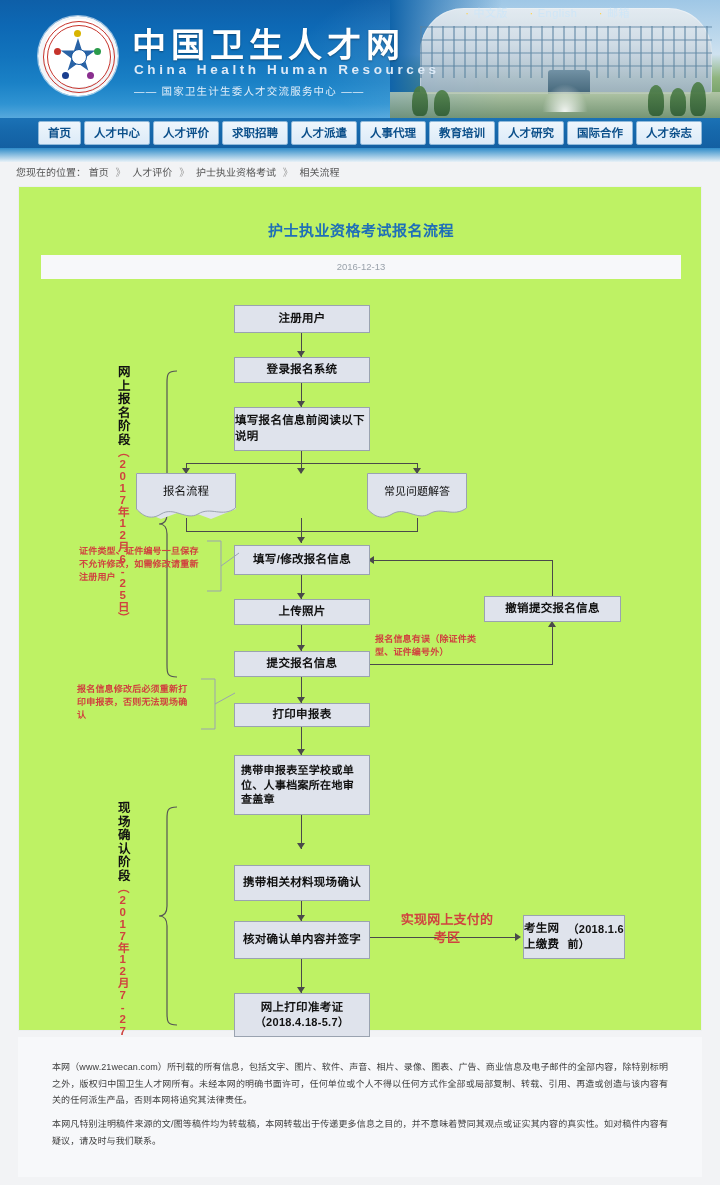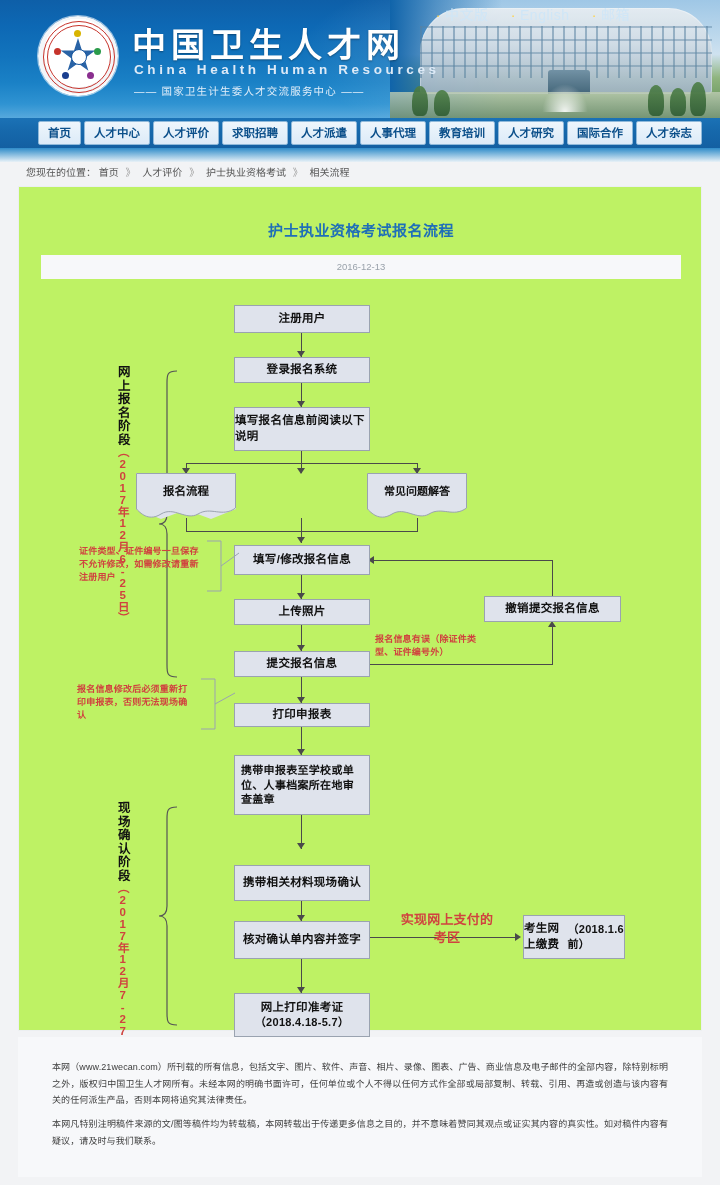--- a/index.html
+++ b/index.html
@@ -50,21 +50,21 @@
   .fountain{
     position:absolute;right:132px;bottom:6px;width:46px;height:28px;
     background:radial-gradient(ellipse at 50% 100%, rgba(255,255,255,.9) 0%, rgba(255,255,255,0) 70%);
   }
   .plaza{
     position:absolute;right:0;bottom:0;width:330px;height:26px;
     background:linear-gradient(180deg,rgba(190,205,180,.8),rgba(120,150,120,.9));
   }
 
   .toplinks{
-    position:absolute;right:90px;top:4px;font-size:14px;color:#cfe6f7;
+    position:absolute;right:90px;top:4px;font-size:11px;color:#cfe6f7;
     letter-spacing:.5px;
   }
   .toplinks span{margin-left:18px;}
   .toplinks span::before{content:"·";color:#ffd24a;margin-right:4px;}
 
   .logo{
     position:absolute;left:38px;top:16px;width:80px;height:80px;border-radius:50%;
     background:radial-gradient(circle at 50% 46%, #ffffff 0 58%, #f3f6f9 58% 70%, #ffffff 70% 100%);
     box-shadow:0 0 0 1px rgba(255,255,255,.6);
     overflow:hidden;
@@ -120,21 +120,21 @@
   }
   .navstrip{
     position:absolute;left:0;top:148px;width:720px;height:14px;
     background:linear-gradient(180deg,#2f8cc9 0%,#e8f1f7 100%);
   }
 
   
   .crumb{
     position:absolute;left:0;top:162px;width:720px;height:22px;
     background:#f2f3f5;color:#6a6a6a;font-size:10px;
-    padding-left:26px;line-height:22px;box-sizing:border-box;white-space:nowrap;
+    padding-left:16px;line-height:22px;box-sizing:border-box;white-space:nowrap;
   }
   .crumb b{font-weight:normal;color:#555;}
   .crumb .sep{color:#9a9a9a;margin:0 4px;}
   .crumb a{color:#555;text-decoration:none;cursor:pointer;}
 
   
   .card{
     position:absolute;left:18px;top:186px;width:684px;height:845px;
     background:#bef264;border:1px solid #eceff1;box-sizing:border-box;
   }
@@ -162,21 +162,21 @@
   .docshape{
     position:absolute;box-sizing:border-box;
     background:#dfe3ec;
     clip-path:polygon(0 0,100% 0,100% 78%,75% 100%,50% 80%,25% 100%,0 78%);
     border:none;
   }
   .docouter{position:absolute;}
   .doclabel{
     position:absolute;left:0;top:0;width:100%;height:76%;
     display:flex;align-items:center;justify-content:center;
-    color:#111;font-size:11.5px;font-weight:bold;text-align:center;
+    color:#111;font-size:11.5px;font-weight:normal;text-align:center;
   }
 
   .ln{position:absolute;background:#4a4a4a;}
   .lnv{width:1px;}
   .lnh{height:1px;}
   .arrowdn{
     position:absolute;width:0;height:0;
     border-left:4px solid transparent;border-right:4px solid transparent;
     border-top:6px solid #4a4a4a;
   }

